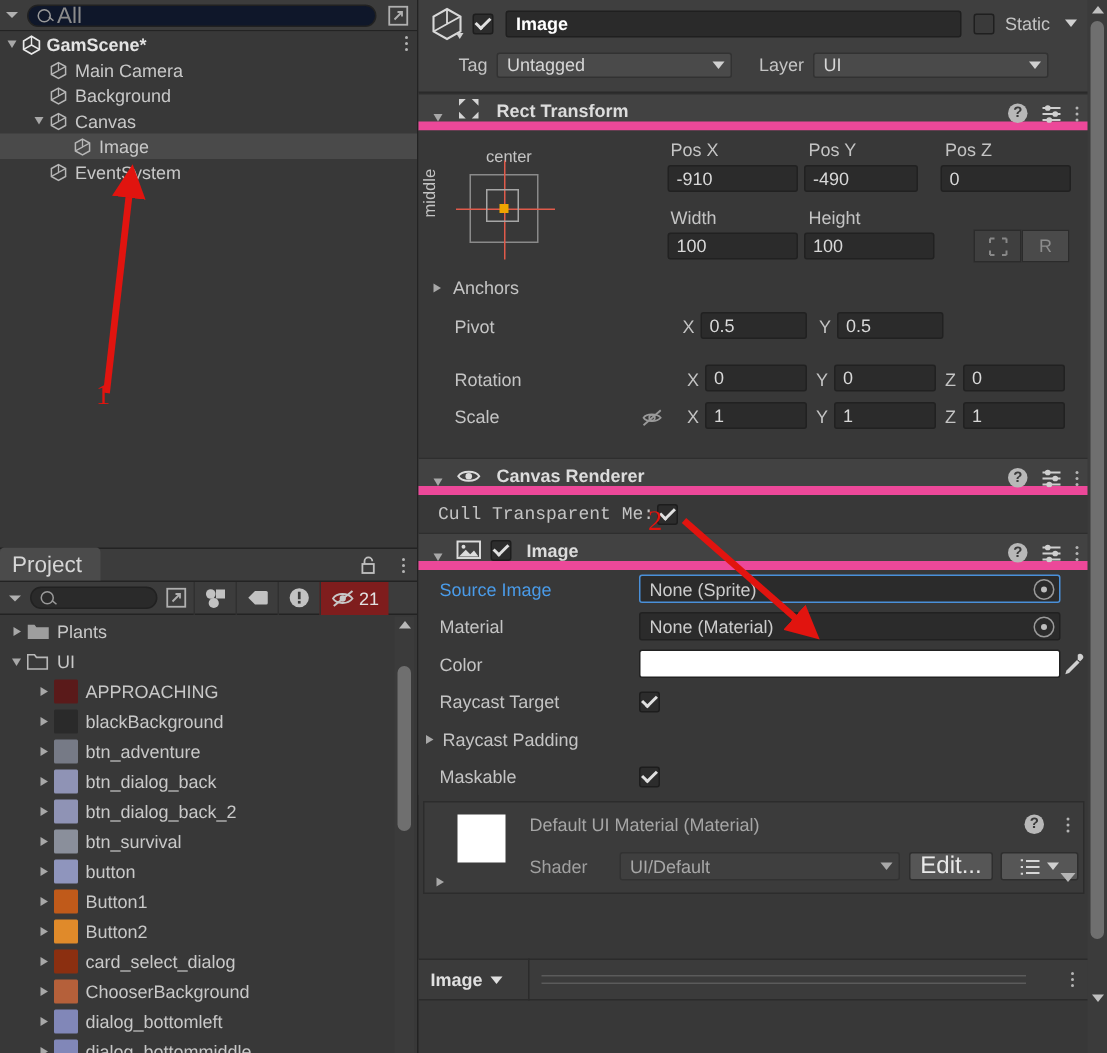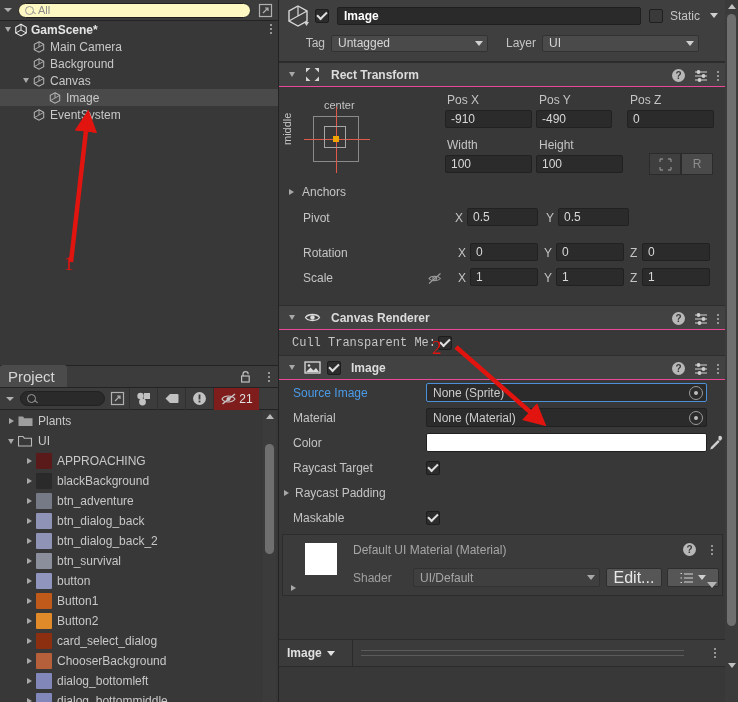--- a/index.html
+++ b/index.html
@@ -24,22 +24,22 @@
     position: absolute; left: 0; top: 0; width: 278px; height: 21px;
     background: #3c3c3c; border-bottom: 1px solid #232323;
     display: flex; align-items: center;
   }
   .tb-chevron {
     width: 16px; height: 21px; display: flex; align-items: center; justify-content: center;
   }
   .tri-down { width: 0; height: 0; border-left: 4px solid transparent; border-right: 4px solid transparent; border-top: 4px solid #b0b0b0; }
   #hier-search {
     flex: 1; height: 15px; margin-left: 2px; margin-right: 4px;
-    background: #fef9c3; border: 1px solid #212121; border-radius: 8px;
-    display: flex; align-items: center; padding: 0 6px; color: #8d8d8d; font-size: 11px;
+    background: #0f172a; border: 1px solid #212121; border-radius: 8px;
+    display: flex; align-items: center; padding: 0 6px; color: #8d8d8d; font-size: 15px;
   }
   .mag { display:inline-block; width:9px; height:9px; border:1.4px solid #9a9a9a; border-radius:50%; position: relative; margin-right:4px; flex:none;}
   .mag::after { content:''; position:absolute; width:4px; height:1.4px; background:#9a9a9a; transform: rotate(40deg); right:-3px; bottom:0px; }
   #hier-search-text { color: #8b8b8b; }
   #hier-expand-btn {
     width: 20px; height: 17px; margin-right: 3px; display:flex; align-items:center; justify-content:center;
   }
 
   
   #hierarchy {
@@ -138,22 +138,22 @@
   #obj-row2 { height:24px; display:flex; align-items:center; padding:0 8px 0 6px; }
   .mini-label { color:#c4c4c4; font-size:12px; }
   .dropdown {
     height:17px; background:#4a4a4a; border:1px solid #323232; border-radius:2px;
     display:flex; align-items:center; justify-content:space-between; padding:0 4px 0 6px; color:#d6d6d6; font-size:12px;
   }
   .dd-tri { width:0;height:0;border-left:4px solid transparent;border-right:4px solid transparent;border-top:5px solid #d0d0d0; margin-left:6px; }
 
   
   .comp-header {
-    height:25px; background:#424242; border-top:1px solid #2e2e2e; border-bottom:1px solid #ec4899;
-    display:flex; align-items:center; position:relative; padding-left:4px;
+    height:25px; background:#424242; border-top:1px solid #2e2e2e; border-bottom:6px solid #ec4899;
+    display:flex; align-items:flex-end; position:relative; padding-left:4px;
   }
   .comp-title { font-weight:bold; color:#dcdcdc; font-size:12px; margin-left:10px; }
   .comp-icons { position:absolute; right:7px; top:0; height:25px; display:flex; align-items:center; gap:9px; }
   .help-ic { width:13px;height:13px;border-radius:50%;background:#b8b8b8;color:#3a3a3a;font-size:10px;font-weight:bold;display:flex;align-items:center;justify-content:center; }
   .preset-ic { width:14px; height:13px; }
 
   .comp-body { background:#383838; }
 
   
   #rect-body { height:218px; position:relative; }

